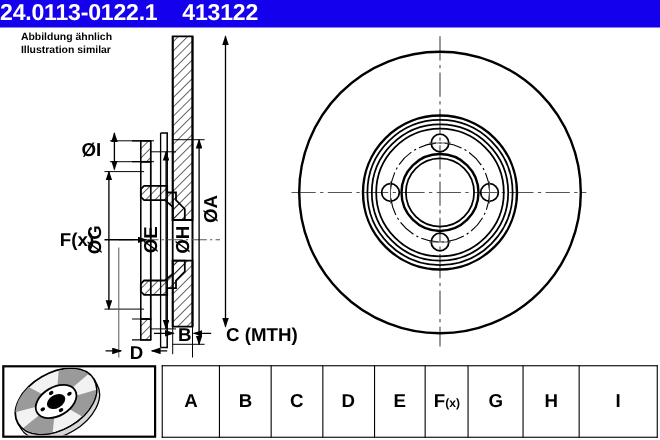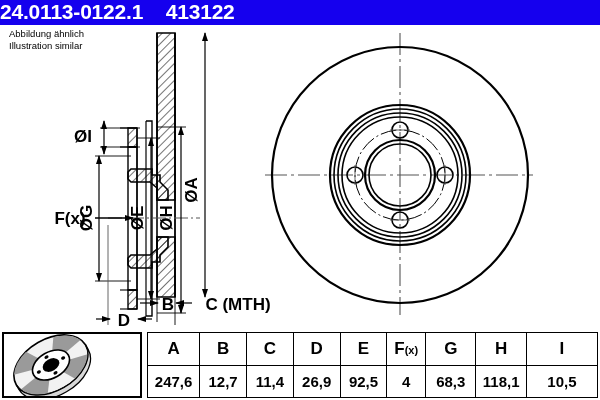--- a/index.html
+++ b/index.html
@@ -37,24 +37,24 @@
     color: #ffffff;
     font-size: 21px;
     font-weight: bold;
     letter-spacing: -0.2px;
     white-space: pre;
   }
 
   
   #note-block {
     position: absolute;
-    left: 9px;
+    left: 19px;
     top: 28px;
     font-size: 9.5px;
-    font-weight: normal;
+    font-weight: bold;
     line-height: 11.5px;
   }
 
   
   #drawing-area {
     position: absolute;
     left: 0;
     top: 25px;
     width: 600px;
     height: 303px;
@@ -287,26 +287,15 @@
         <td>A</td>
         <td>B</td>
         <td>C</td>
         <td>D</td>
         <td>E</td>
         <td class="fx-cell"><span>F</span><span class="fx-sub">(x)</span></td>
         <td>G</td>
         <td>H</td>
         <td>I</td>
       </tr>
-      <tr class="value-row">
-        <td>247,6</td>
-        <td>12,7</td>
-        <td>11,4</td>
-        <td>26,9</td>
-        <td>92,5</td>
-        <td>4</td>
-        <td>68,3</td>
-        <td>118,1</td>
-        <td>10,5</td>
-      </tr>
     </tbody>
   </table>
 </div>
 
 </body></html>

